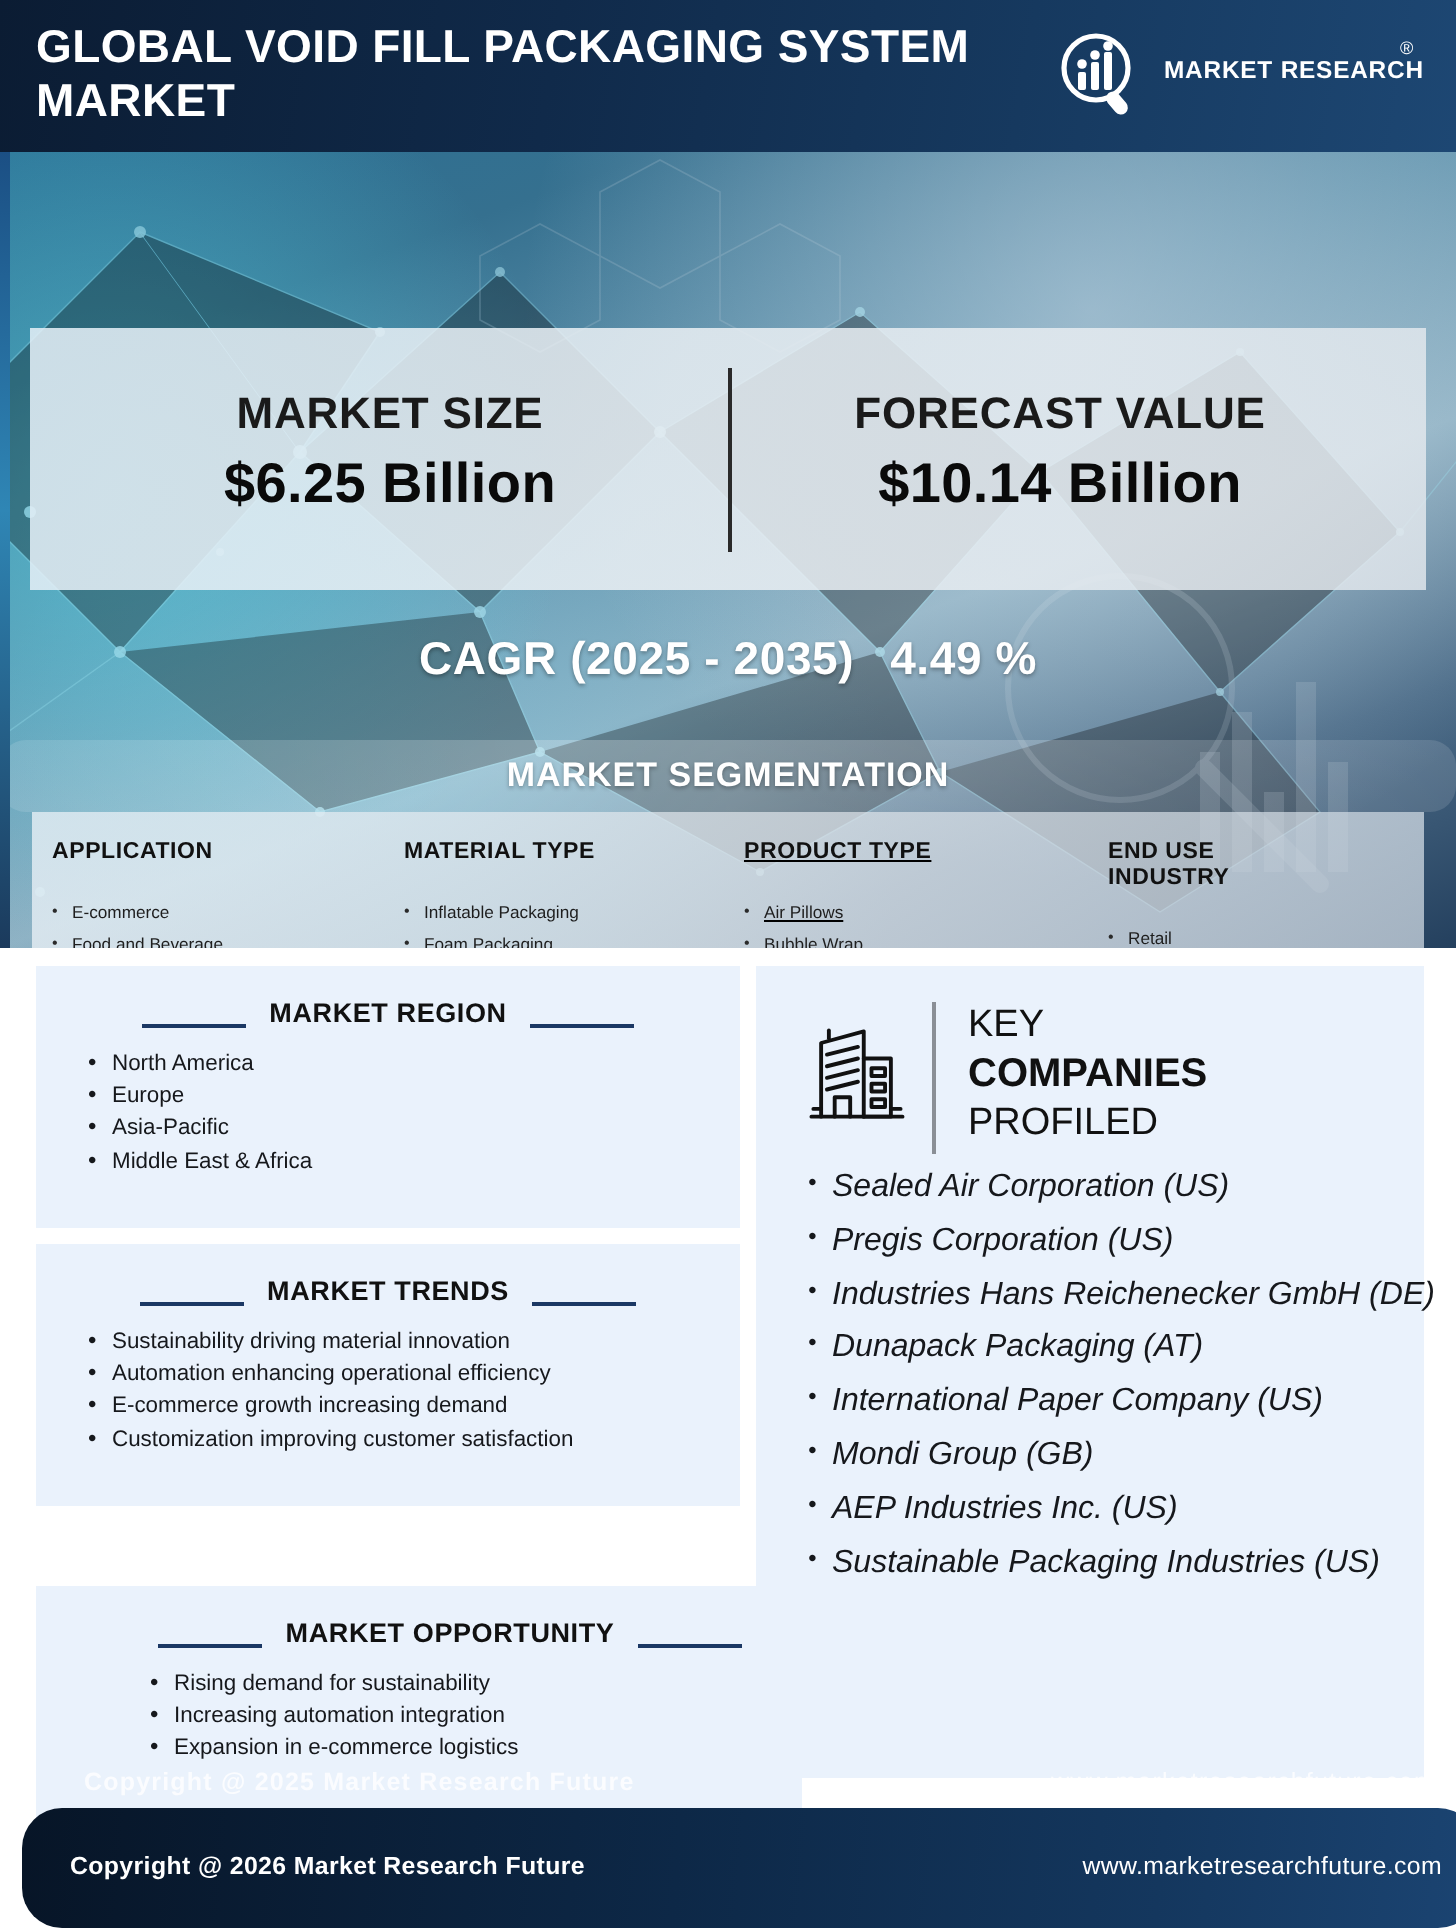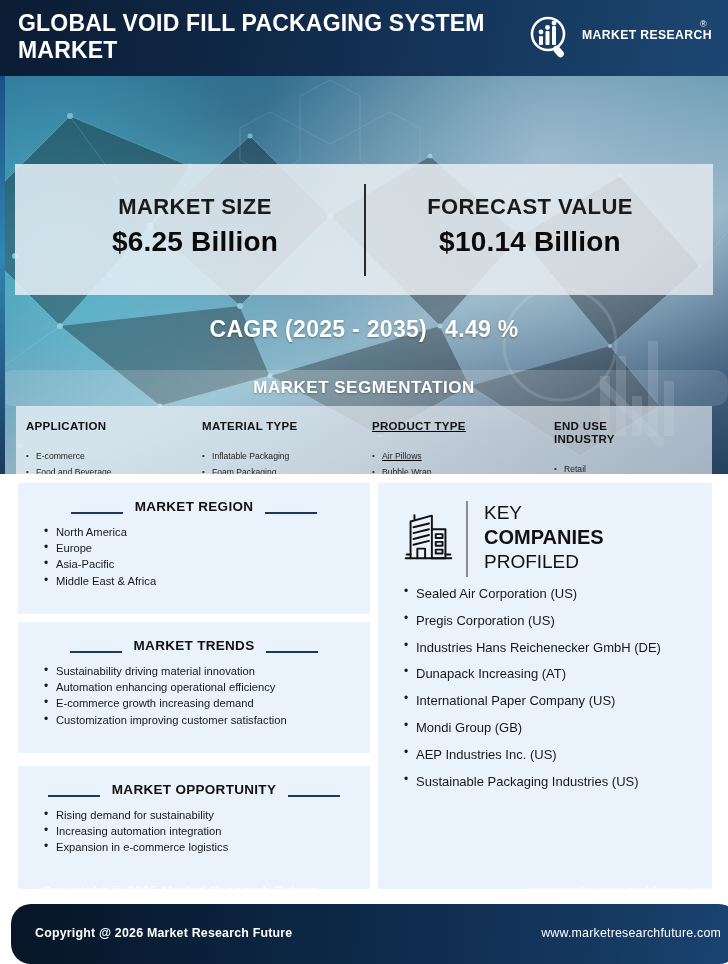--- a/index.html
+++ b/index.html
@@ -109,33 +109,33 @@
   }
   .card ul{margin:10px 0 0 0;padding:0 0 0 26px;list-style:none;}
   .card li{
     position:relative;font-size:11.2px;color:#16181c;line-height:16.2px;padding-left:12px;
     white-space:nowrap;
   }
   .card li:before{content:"•";position:absolute;left:0;top:-1px;color:#16181c;font-size:12px;}
 
   #card-region{left:18px;top:483px;width:352px;height:131px;}
   #card-trends{left:18px;top:622px;width:352px;height:131px;}
-  #card-opp{left:18px;top:766px;width:352px;height:123px;}
+  #card-opp{left:18px;top:793px;width:352px;height:123px;padding-left:31px;}
 
   
   #card-companies{left:378px;top:483px;width:334px;height:406px;}
   .kc-head{display:flex;align-items:flex-start;padding:18px 0 0 14px;}
   .kc-icon{width:72px;height:72px;flex:0 0 72px;display:flex;align-items:center;justify-content:center;}
   .kc-bar{width:2px;height:76px;background:#8a8f96;margin:0 16px 0 2px;}
   .kc-title{font-size:19px;line-height:24px;color:#111;}
   .kc-title .b{font-weight:bold;font-size:20px;}
   .kc-list{margin:16px 0 0 0;padding:0 0 0 18px;list-style:none;}
   .kc-list li{
-    position:relative;font-size:13px;color:#16181c;line-height:13px;
-    padding:0 0 13.8px 12px;white-space:nowrap;
+    position:relative;font-size:16px;color:#16181c;line-height:13px;
+    padding:0 0 13.8px 12px;white-space:nowrap;font-style:italic;
   }
   .kc-list li:before{content:"•";position:absolute;left:0;top:-2px;color:#16181c;font-size:12px;}
 
   
   .ghost{
     position:absolute;left:0;top:884px;width:728px;height:20px;
     pointer-events:none;
   }
   .ghost span{
     position:absolute;top:0;font-size:12.5px;font-weight:bold;
@@ -369,21 +369,21 @@
       <span class="kc-title">
         <span>KEY</span><br>
         <span class="b">COMPANIES</span><br>
         <span>PROFILED</span>
       </span>
     </div>
     <ul class="kc-list">
       <li>Sealed Air Corporation (US)</li>
       <li>Pregis Corporation (US)</li>
       <li>Industries Hans Reichenecker GmbH (DE)</li>
-      <li>Dunapack Increasing (AT)</li>
+      <li>Dunapack Packaging (AT)</li>
       <li>International Paper Company (US)</li>
       <li>Mondi Group (GB)</li>
       <li>AEP Industries Inc. (US)</li>
       <li>Sustainable Packaging Industries (US)</li>
     </ul>
   </div>
 
   <div class="ghost">
     <span class="g1">Copyright @ 2025 Market Research Future</span>
     <span class="g2">www.marketresearchfuture.com</span>

